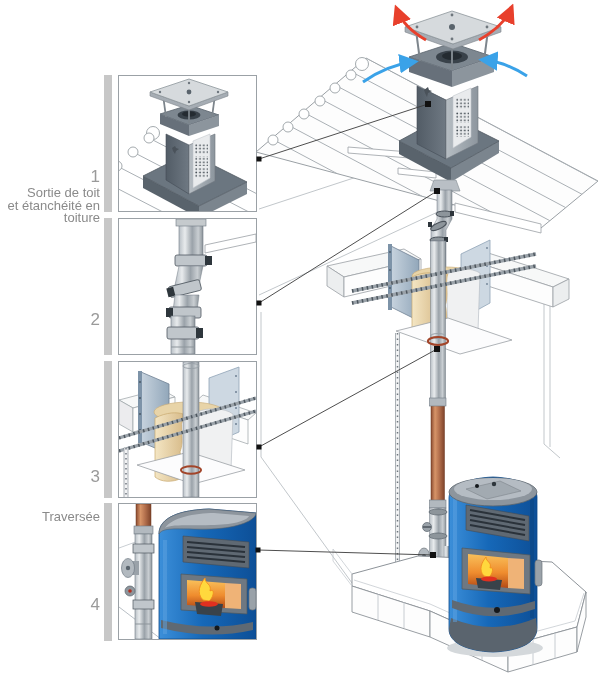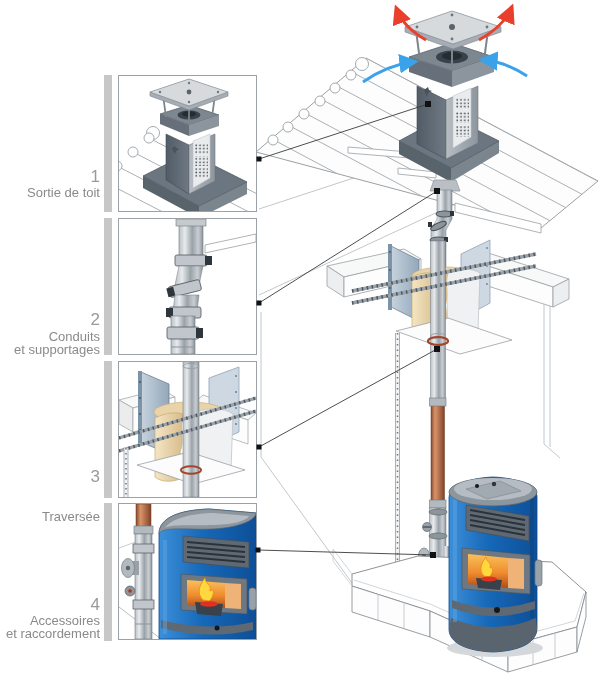--- a/index.html
+++ b/index.html
@@ -274,39 +274,32 @@
 </svg>
 
 <div class="bar" style="top:75px;height:137px"></div>
 <div class="bar" style="top:218px;height:137px"></div>
 <div class="bar" style="top:361px;height:137px"></div>
 <div class="bar" style="top:503px;height:138px"></div>
 
 <div class="num" style="top:168px">1</div>
 <div class="lbl" style="top:187px">
   <div>Sortie de toit</div>
+      <div>et étanchéité en toiture</div>
 </div>
 
 <div class="num" style="top:311px">2</div>
-<div class="lbl" style="top:331px">
-  <div>Conduits</div>
-      <div>et supportages</div>
-</div>
 
 <div class="num" style="top:468px">3</div>
 <div class="lbl" style="top:511px">
   <div>Traversée</div>
       <div></div>
 </div>
 
 <div class="num" style="top:596px">4</div>
-<div class="lbl" style="top:615px">
-  <div>Accessoires</div>
-      <div>et raccordement</div>
-</div>
 
 <div class="thumb" style="top:75px">
 <svg width="137" height="135" viewBox="0 0 137 135">
   <g stroke="#aab0b5" stroke-width="1">
     <line x1="30" y1="62" x2="200" y2="150"></line>
           <line x1="14" y1="76" x2="184" y2="164"></line>
     <line x1="-2" y1="90" x2="168" y2="178"></line>
           <line x1="-18" y1="104" x2="152" y2="192"></line>
   </g>
   <g fill="#fff" stroke="#9aa0a5" stroke-width="0.9">

